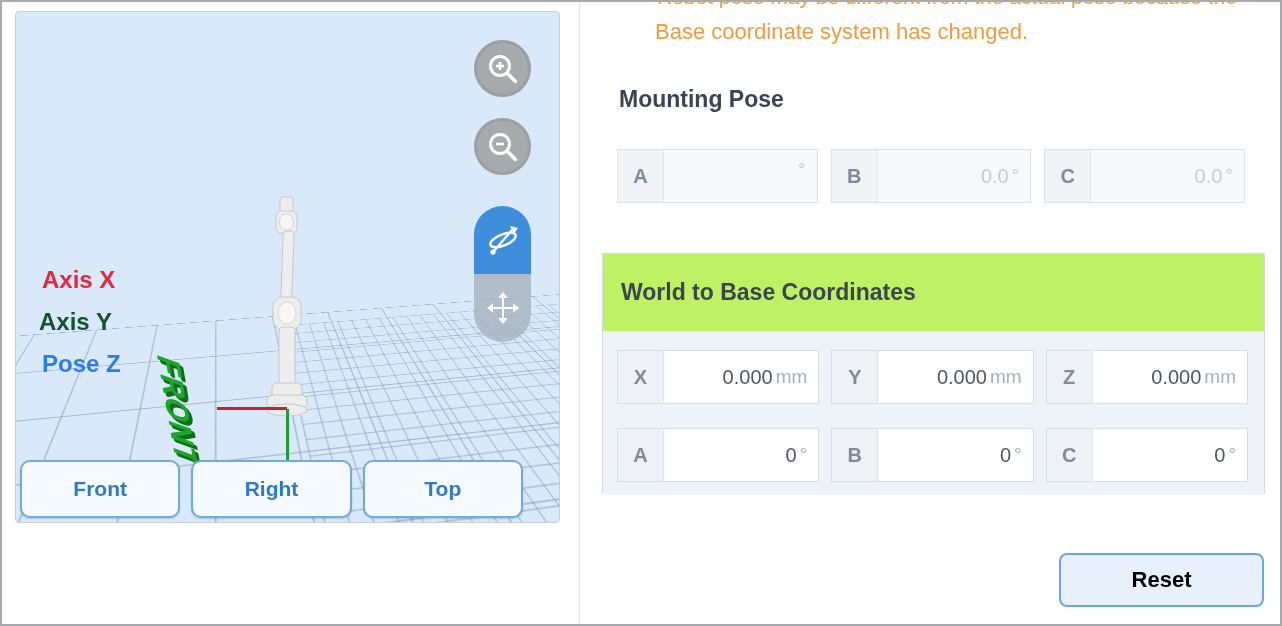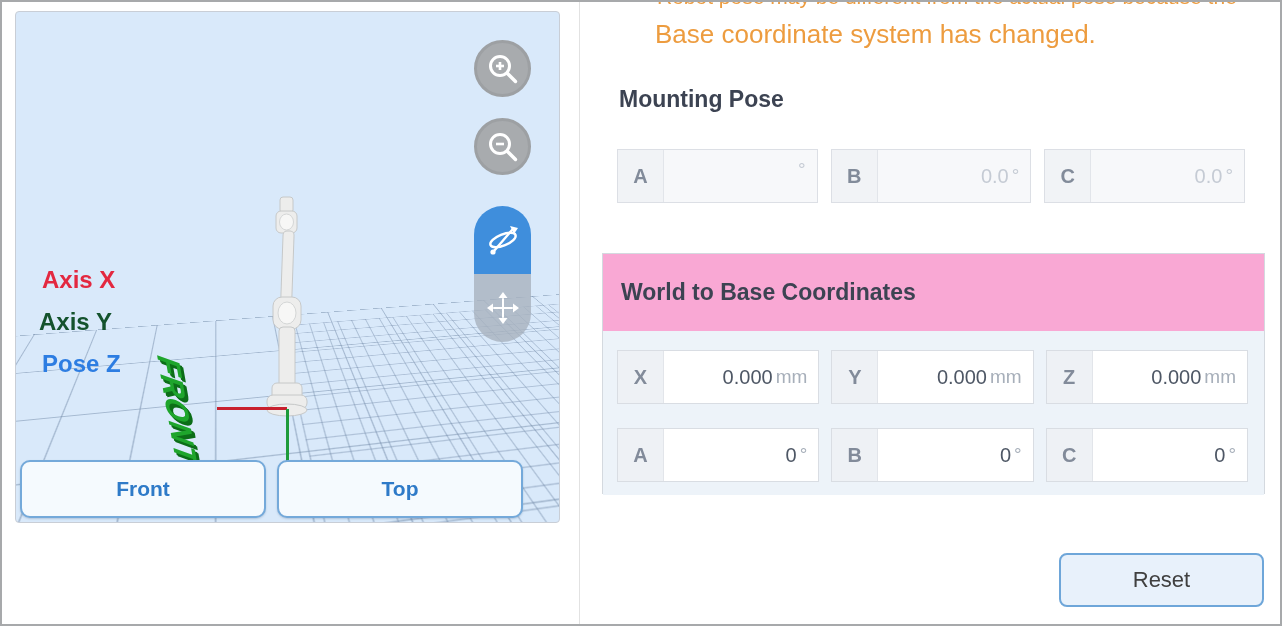--- a/index.html
+++ b/index.html
@@ -66,21 +66,21 @@
   .view-btn{
     flex:1;height:100%;border:2px solid #74a9da;border-radius:10px;
     background:#f5fafe;color:#2e7ac8;font-size:21px;font-weight:bold;
     font-family:"Liberation Sans",sans-serif;
     display:flex;align-items:center;justify-content:center;cursor:pointer;
     box-shadow:0 1px 2px rgba(60,90,130,.25);
   }
 
   
   .notice-clipped{position:absolute;left:655px;top:-17px;font-size:21px;color:#ed9c3f;white-space:nowrap;}
-  .notice-message{position:absolute;left:653px;top:17px;font-size:26px;color:#ed9c3f;white-space:nowrap;}
+  .notice-message{position:absolute;left:653px;top:17px;font-size:22px;color:#ed9c3f;white-space:nowrap;}
   .section-title{position:absolute;font-size:23px;font-weight:bold;color:#3c4352;}
   .mounting-title{left:617px;top:84px;}
 
   .field{
     display:flex;align-items:stretch;height:54px;
     border:1px solid #d9dde3;background:#ffffff;cursor:pointer;
   }
   .field .flabel{
     width:46px;display:flex;align-items:center;justify-content:center;
     font-size:20px;font-weight:bold;color:#828b9a;
@@ -94,33 +94,33 @@
 
   .mounting-fields{position:absolute;left:615px;top:147px;width:628px;display:flex;gap:13px;}
   .mounting-fields .field{flex:1;background:#f7f8fa;border-color:#dcdfe5;}
   .mounting-fields .flabel{background:#f1f3f6;}
   .mounting-fields .fvalue{color:#c5cbd4;}
   .mounting-fields .funit{color:#c5cbd4;}
   .unit-tiny{font-size:12px;position:relative;top:-6px;}
 
   .world-panel{
     position:absolute;left:600px;top:251px;width:663px;height:241px;
-    border:1px solid #d4d9df;background:#f9a8d4;text-align:center;
+    border:1px solid #d4d9df;background:#bef264;text-align:center;
   }
   .world-title{position:absolute;left:18px;top:25px;font-size:23px;font-weight:bold;color:#3c4352;}
   .world-body{position:absolute;left:0;top:77px;width:100%;height:164px;background:#edf3f9;}
   .world-fields{
     position:absolute;left:14px;top:19px;width:631px;
     display:grid;grid-template-columns:repeat(3,1fr);column-gap:12px;row-gap:24px;
   }
 
   .reset-btn{
     position:absolute;left:1057px;top:551px;width:205px;height:54px;
     background:#e8f1fb;border:2px solid #6ea6d9;border-radius:8px;
-    color:#404040;font-size:22px;font-weight:normal;
+    color:#000000;font-size:22px;font-weight:bold;
     font-family:"Liberation Sans",sans-serif;
     display:flex;align-items:center;justify-content:center;cursor:pointer;
   }
 </style>
 </head>
 <body>
 
 <div class="page">
   <div class="divider"></div>
 
@@ -190,20 +190,21 @@
             <path d="M18 34 l4.5 -6 h-9 z"></path>
             <path d="M2 18 l6 -4.5 v9 z"></path>
             <path d="M34 18 l-6 -4.5 v9 z"></path>
           </g>
         </svg>
       </div>
     </div>
 
     <div class="view-buttons">
       <button class="view-btn">Front</button>
+      <button class="view-btn">Right</button>
       <button class="view-btn">Top</button>
     </div>
   </div>
 
   <div class="notice-clipped">Robot pose may be different from the actual pose because the</div>
   <div class="notice-message">Base coordinate system has changed.</div>
 
   <div class="section-title mounting-title">Mounting Pose</div>
 
   <div class="mounting-fields">

